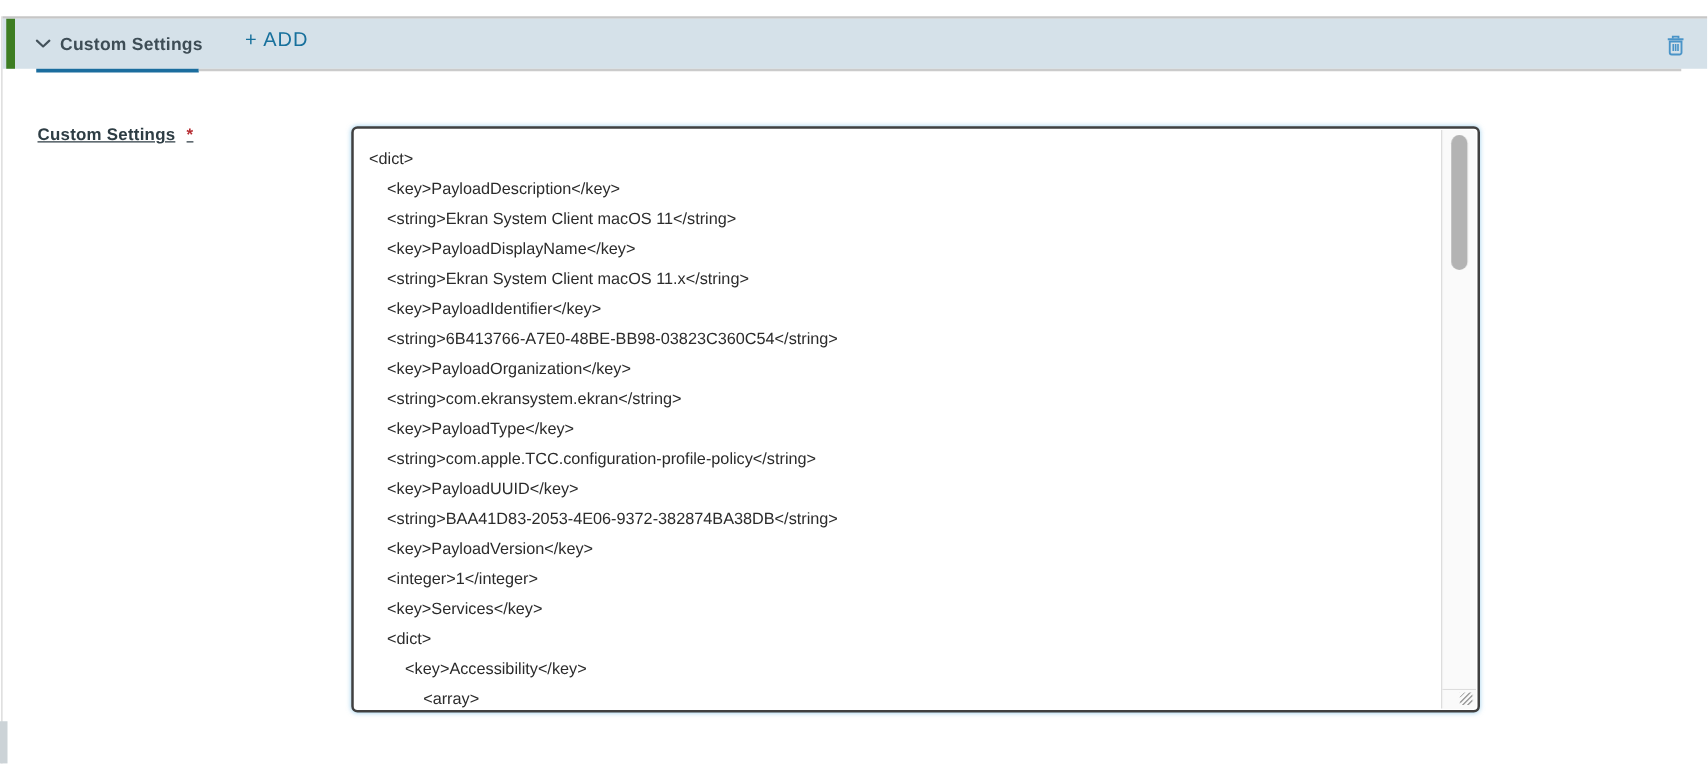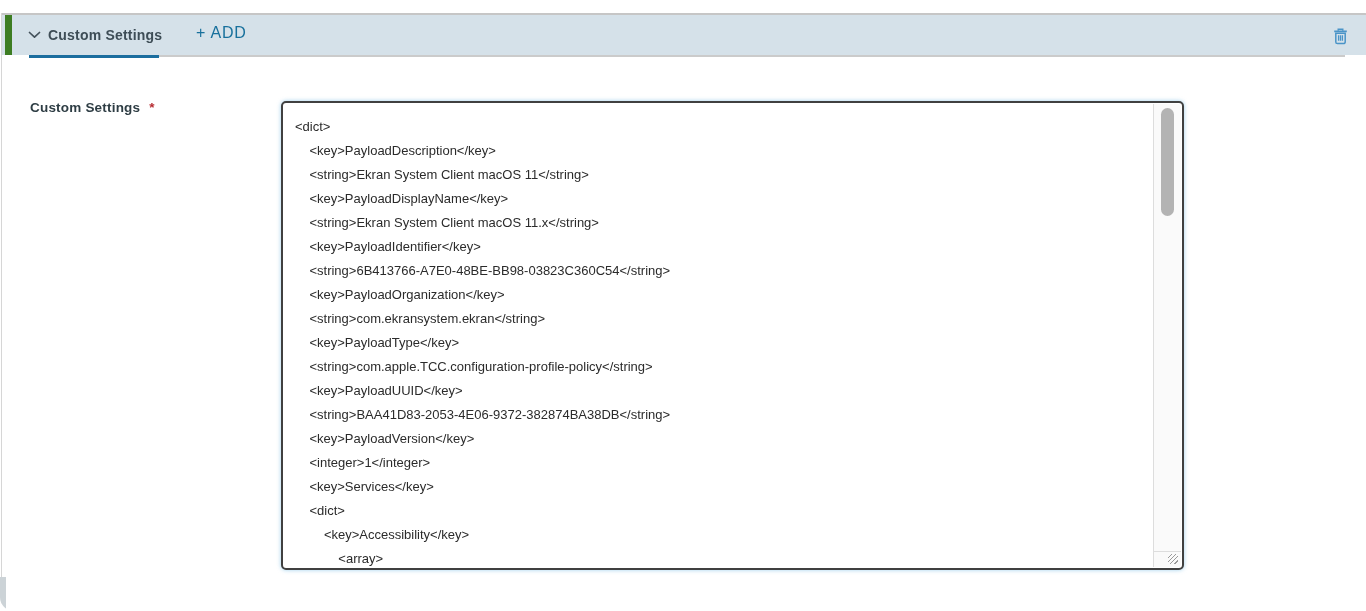--- a/index.html
+++ b/index.html
@@ -5,21 +5,20 @@
   * { margin: 0; padding: 0; box-sizing: border-box; }
   html, body { background: #ffffff; }
   body { font-family: "Liberation Sans", sans-serif; }
 
   .page {
     position: relative;
     width: 1366px;
     height: 611px;
     background: #ffffff;
     overflow: hidden;
-    border-radius: 14px;
   }
 
   .page-left-edge {
     position: absolute;
     left: 1px; top: 13px;
     width: 1px; height: 598px;
     background: #d6d6d6;
   }
 
   .page-scroll-corner {
@@ -111,20 +110,21 @@
     background: #cbcbcb;
   }
 
   .field-label {
     position: absolute;
     left: 30px; top: 100px;
     font-size: 13.5px;
     font-weight: 700;
     color: #2e3d44;
     letter-spacing: 0.2px;
+    text-decoration: underline;
   }
 
   .req {
     color: #b62b31;
     margin-left: 9px;
     font-weight: 700;
   }
 
   .ta-wrap {
     position: absolute;

